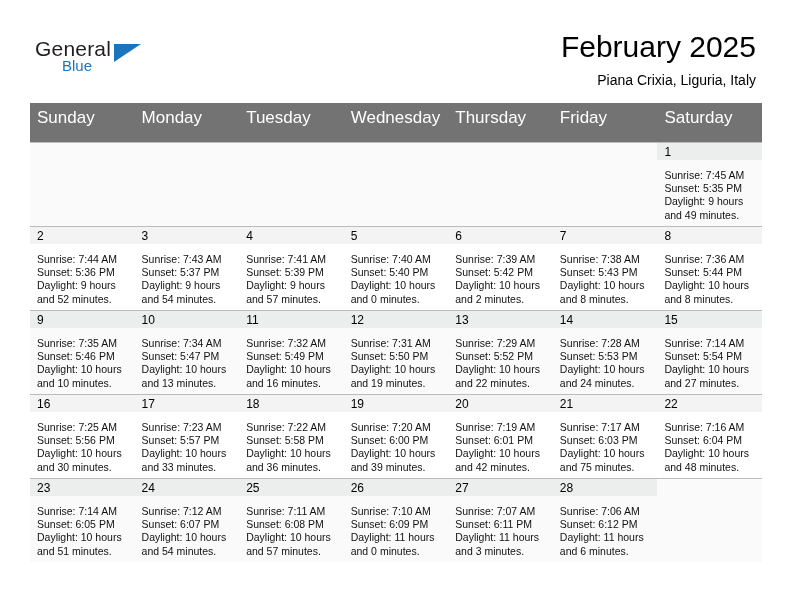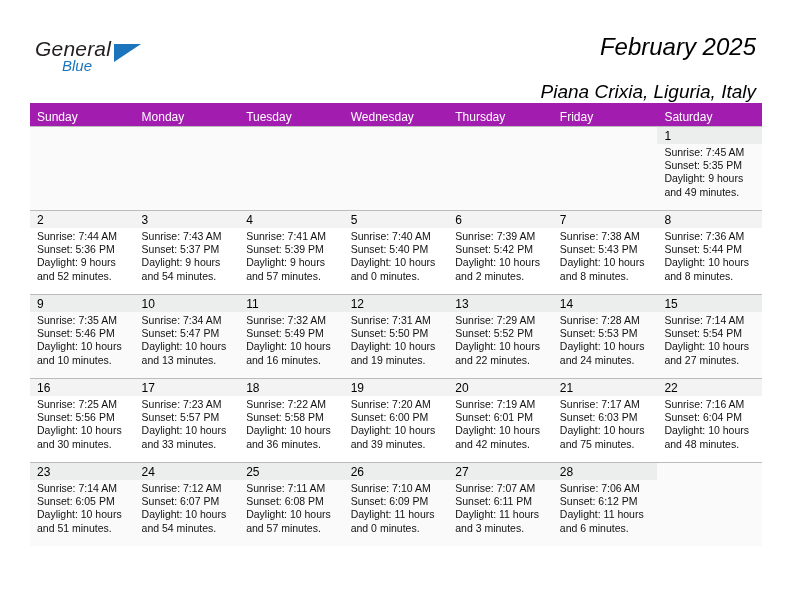--- a/index.html
+++ b/index.html
@@ -21,21 +21,20 @@
     box-sizing: border-box;
   }
 
   
   .header {
     position: absolute;
     left: 0;
     top: 0;
     width: 792px;
     height: 103px;
-    font-style: italic;
   }
   .logo {
     position: absolute;
     left: 35px;
     top: 37px;
     width: 120px;
     height: 50px;
   }
   .logo-general {
     position: absolute;
@@ -63,49 +62,49 @@
     border-left: 27px solid #1c75bc;
     border-bottom: 18px solid transparent;
   }
   .title-block {
     position: absolute;
     right: 36px;
     top: 32px;
     text-align: right;
   }
   .cal-title {
-    font-size: 24px;
+    font-size: 30px;
     color: #000;
     line-height: 30px;
     white-space: nowrap;
   }
   .cal-sub {
-    font-size: 19px;
+    font-size: 14px;
     color: #000;
     line-height: 20px;
-    margin-top: 20px;
+    margin-top: 8px;
     white-space: nowrap;
   }
 
   
   .calendar {
     position: absolute;
     left: 30px;
     top: 103px;
     width: 732px;
     border-collapse: collapse;
     table-layout: fixed;
   }
   .calendar th {
-    background: #a21caf;
+    background: #737373;
     color: #ffffff;
-    font-size: 12px;
+    font-size: 17px;
     font-weight: normal;
     text-align: left;
-    padding: 5px 0 0 7px;
+    padding: 5px 0 14px 7px;
     height: 18px;
     border: none;
   }
   .calendar td {
     vertical-align: top;
     padding: 0;
     border-top: 1px solid #bcbcbc;
     height: 83px;
     width: 104.57px;
     background: #ffffff;
@@ -119,21 +118,21 @@
     line-height: 15px;
     box-sizing: border-box;
   }
   tr.shaded .daynum-bar {
     background: #eceded;
   }
   tr.plain .daynum-bar {
     background: #f3f3f3;
   }
   .cell-body {
-    padding: 2px 5px 0 7px;
+    padding: 9px 5px 0 7px;
     font-size: 10.5px;
     line-height: 13.2px;
     color: #111;
   }
   .cell-body div {
     white-space: nowrap;
   }
   td.empty .daynum-bar {
     visibility: hidden;
   }

